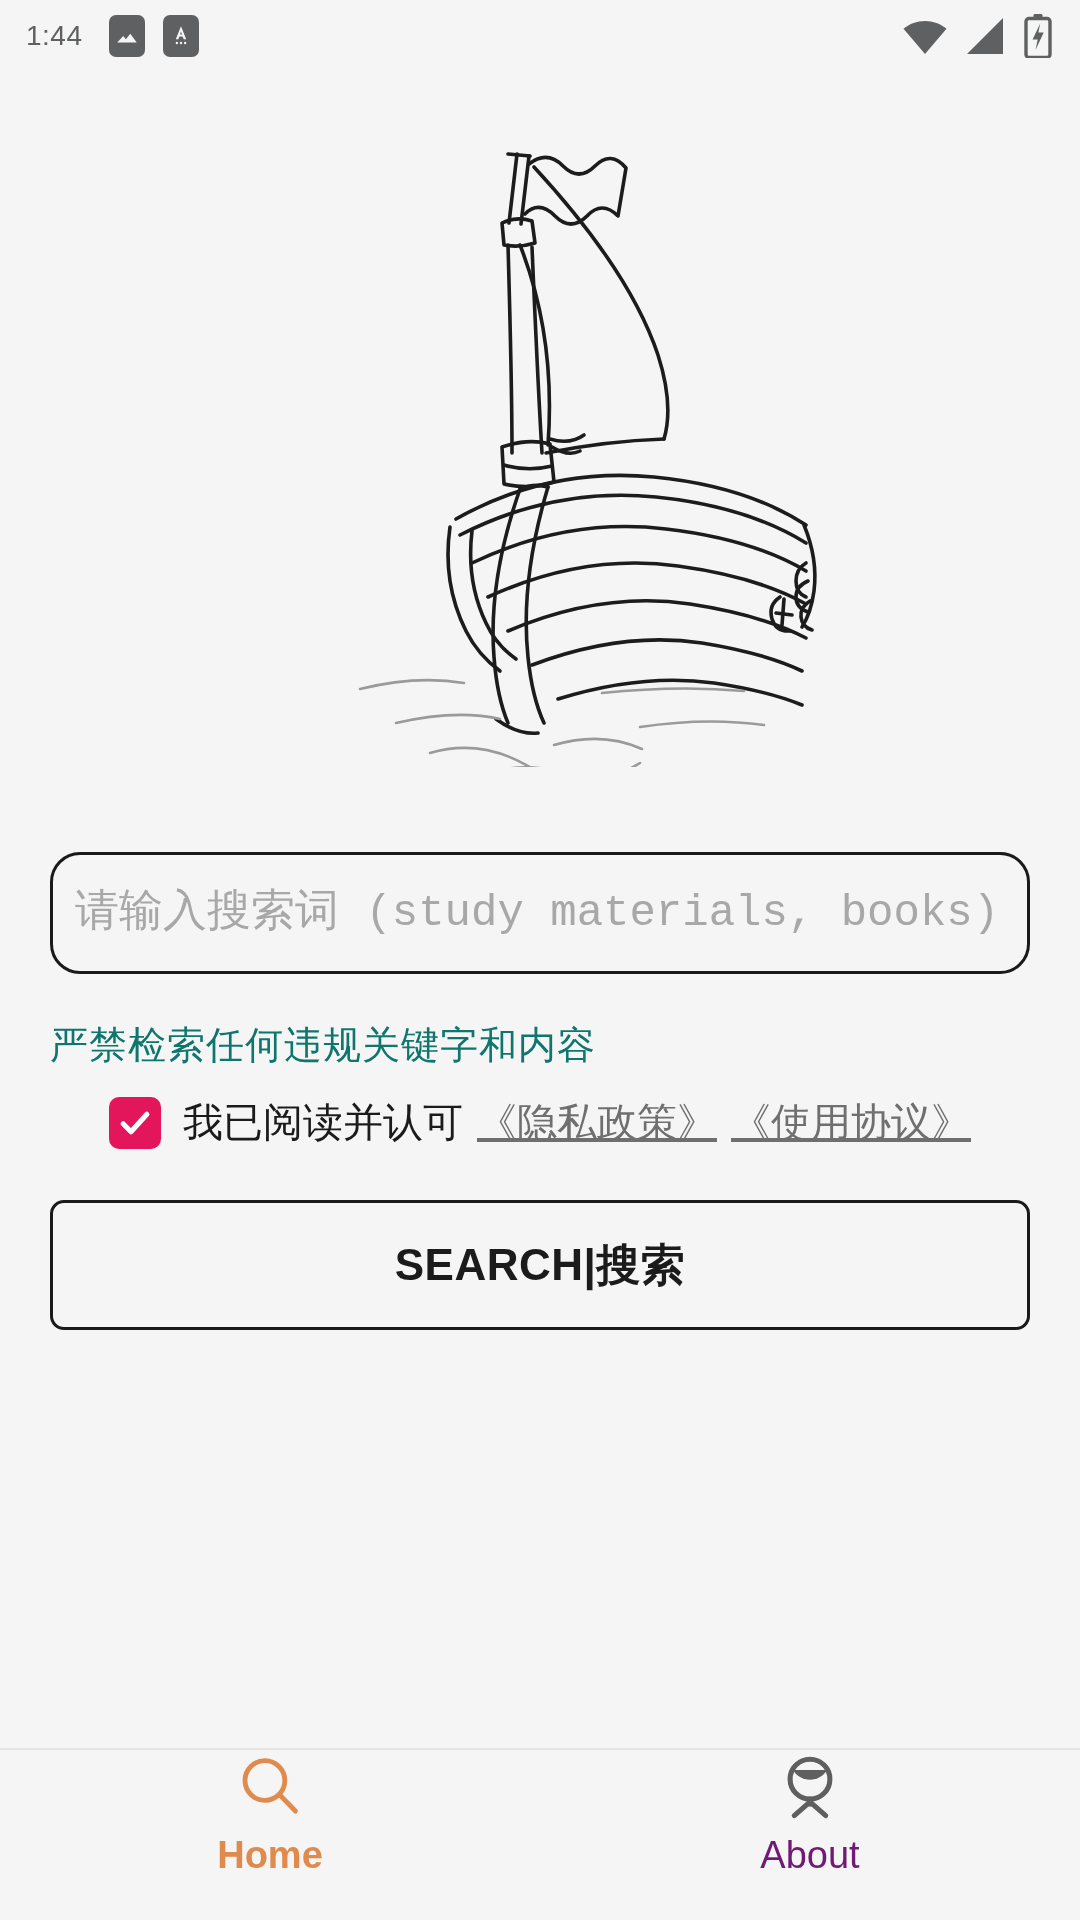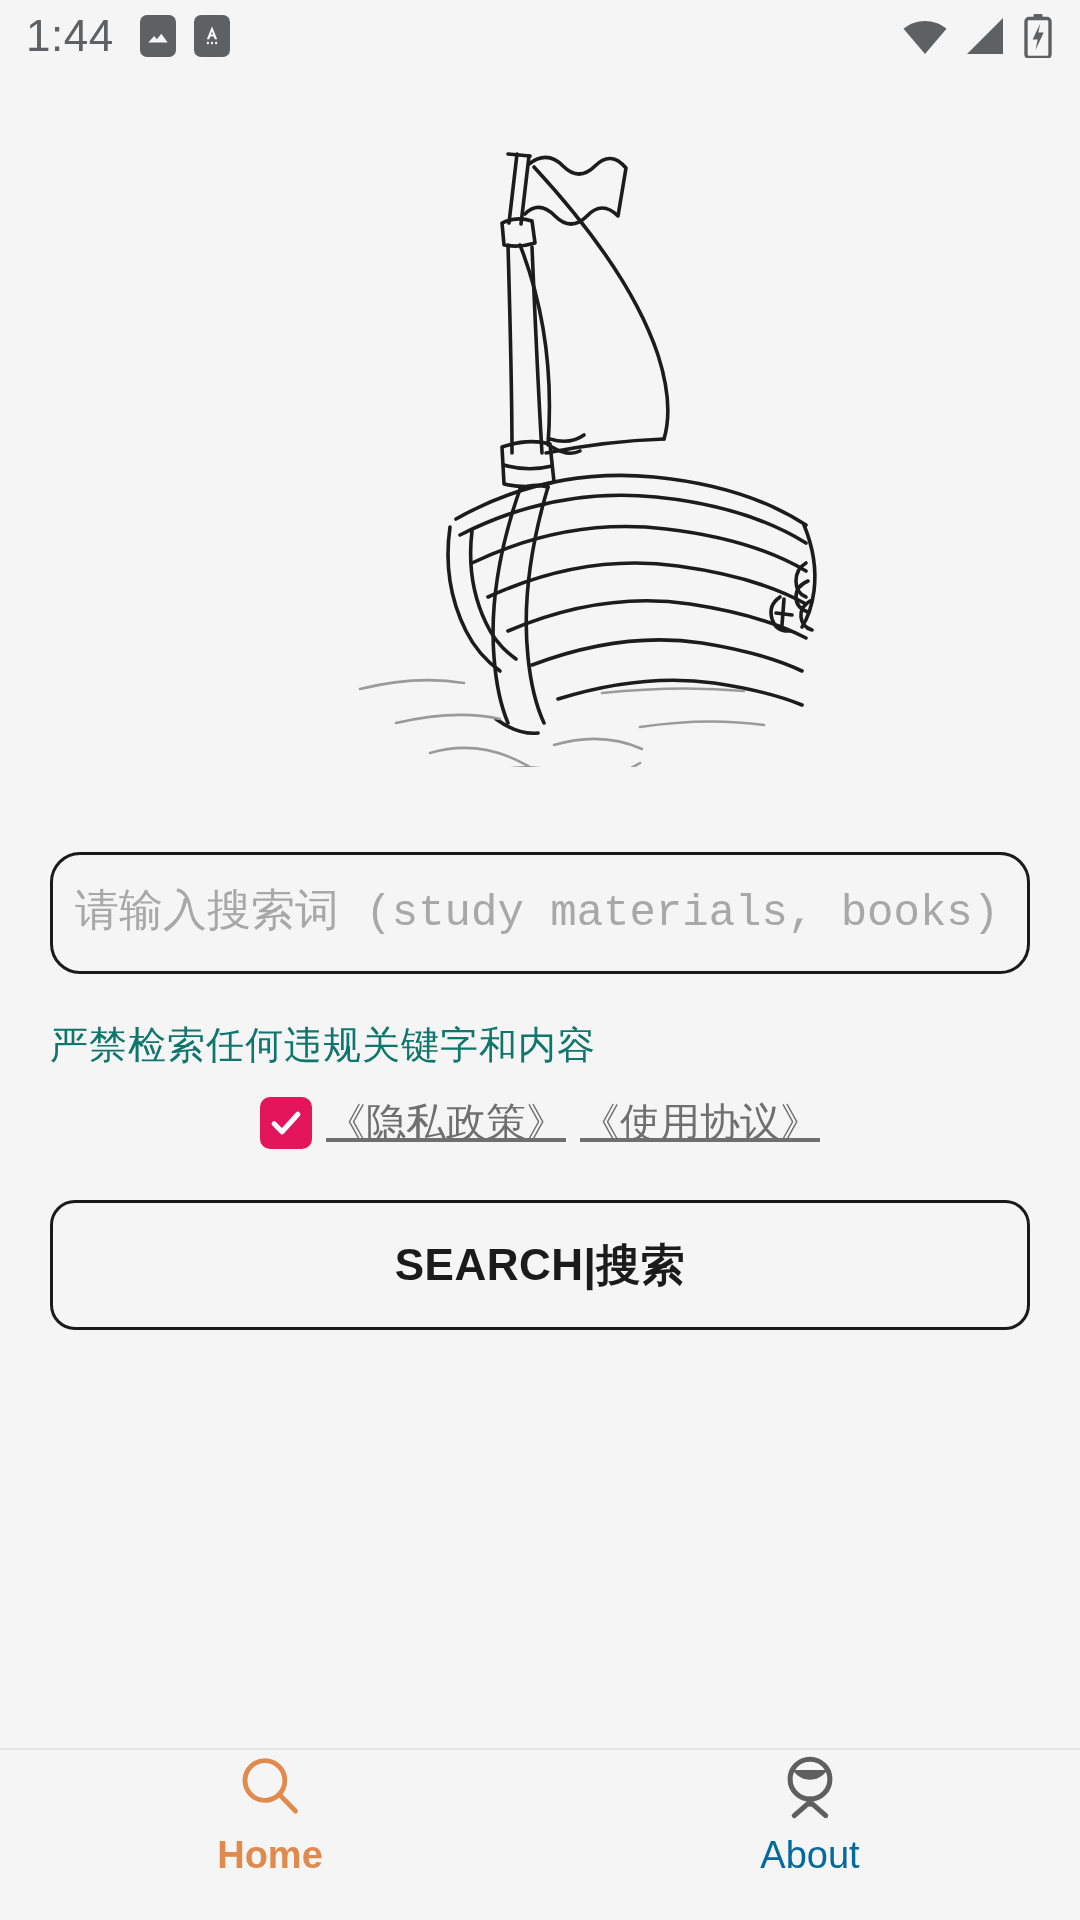--- a/index.html
+++ b/index.html
@@ -17,21 +17,21 @@
   }
 
   
   .statusbar {
     height:72px;
     display:flex; align-items:center;
     padding:0 28px 0 26px;
     flex:0 0 auto;
   }
   .status-clock {
-    font-size:44px; color:#5f6061; letter-spacing:0.5px;
+    font-size:28px; color:#5f6061; letter-spacing:0.5px;
     font-family:"Liberation Sans","DejaVu Sans",sans-serif;
   }
   .status-left-icons { display:flex; align-items:center; gap:18px; margin-left:26px; }
   .status-right { margin-left:auto; display:flex; align-items:center; gap:17px; }
   .sq-icon {
     width:36px; height:42px; border-radius:7px; background:#5f6061;
     display:flex; align-items:center; justify-content:center;
   }
 
   
@@ -97,21 +97,21 @@
   }
   .agree-link {
     font-size:40px; color:#6f6f6f;
     margin-left:14px; white-space:nowrap;
   }
 
   .search-button {
     margin-top:50px;
     height:130px;
     border:3px solid #1a1a1a;
-    border-radius:25px;
+    border-radius:14px;
     background:#f5f5f5;
     display:flex; align-items:center; justify-content:center;
     cursor:pointer;
   }
   .search-button-label {
     font-size:44px; color:#1b1b1b; font-weight:bold;
     letter-spacing:0.5px;
   }
 
   
@@ -125,21 +125,21 @@
   .nav-item {
     flex:1 1 50%;
     display:flex; flex-direction:column;
     align-items:center; justify-content:flex-start;
     gap:10px;
     cursor:pointer;
   }
   .nav-icon { width:74px; height:74px; display:flex; align-items:center; justify-content:center; }
   .nav-label { font-size:38px; }
   .nav-item.active .nav-label { color:#e08a4e; font-weight:bold; }
-  .nav-item.inactive .nav-label { color:#0369a1; }
+  .nav-item.inactive .nav-label { color:#701a75; }
 </style>
 </head>
 <body>
 
 <div class="screen">
 
   <div class="statusbar">
     <div class="status-clock">1:44</div>
 
     <div class="status-left-icons">
@@ -250,20 +250,21 @@
     </div>
 
     <div class="warning-text">严禁检索任何违规关键字和内容</div>
 
     <div class="agree-row">
       <div class="checkbox">
         <svg viewBox="0 0 24 24" aria-hidden="true">
           <path d="M4.5 12.5 L9.5 17.5 L19.5 6.5" fill="none" stroke="#ffffff" stroke-width="3.2" stroke-linecap="round" stroke-linejoin="round"></path>
         </svg>
       </div>
+      <span class="agree-label">我已阅读并认可</span>
       <a class="agree-link" href="#">《隐私政策》</a>
       <a class="agree-link" href="#">《使用协议》</a>
     </div>
 
     <div class="search-button">
       <span class="search-button-label">SEARCH|搜索</span>
     </div>
   </div>
 
   <div class="bottom-nav">

